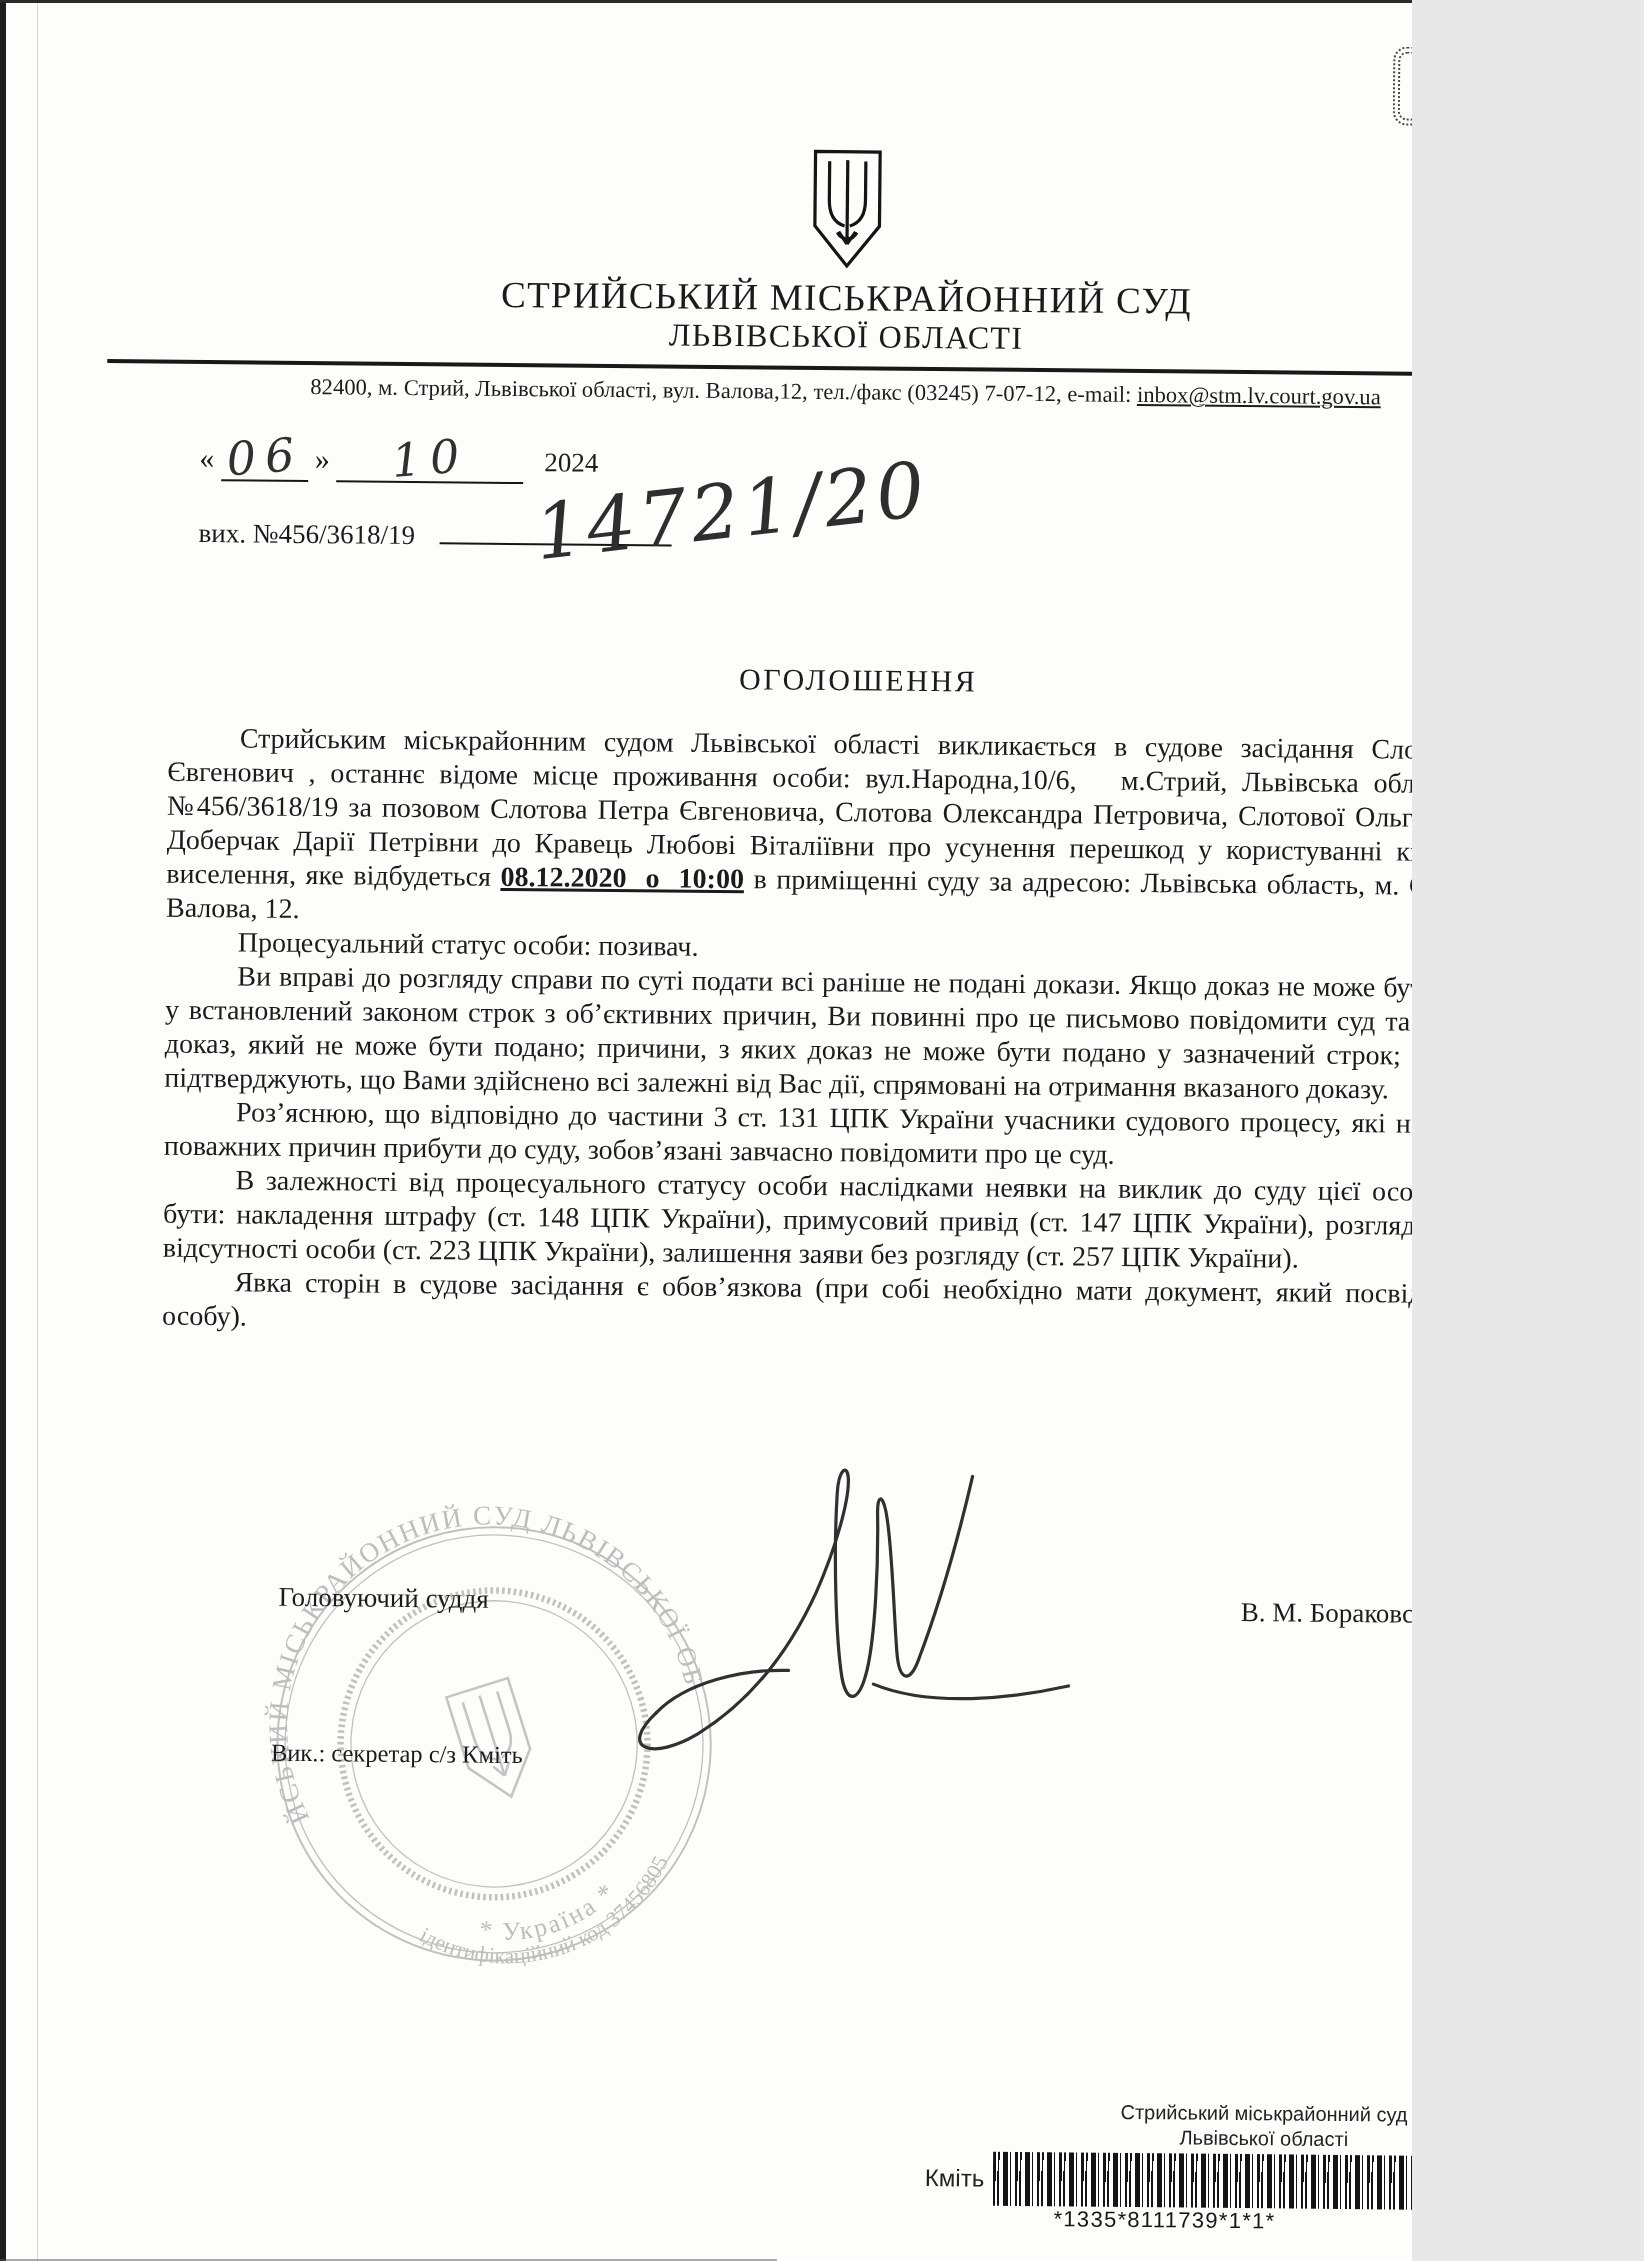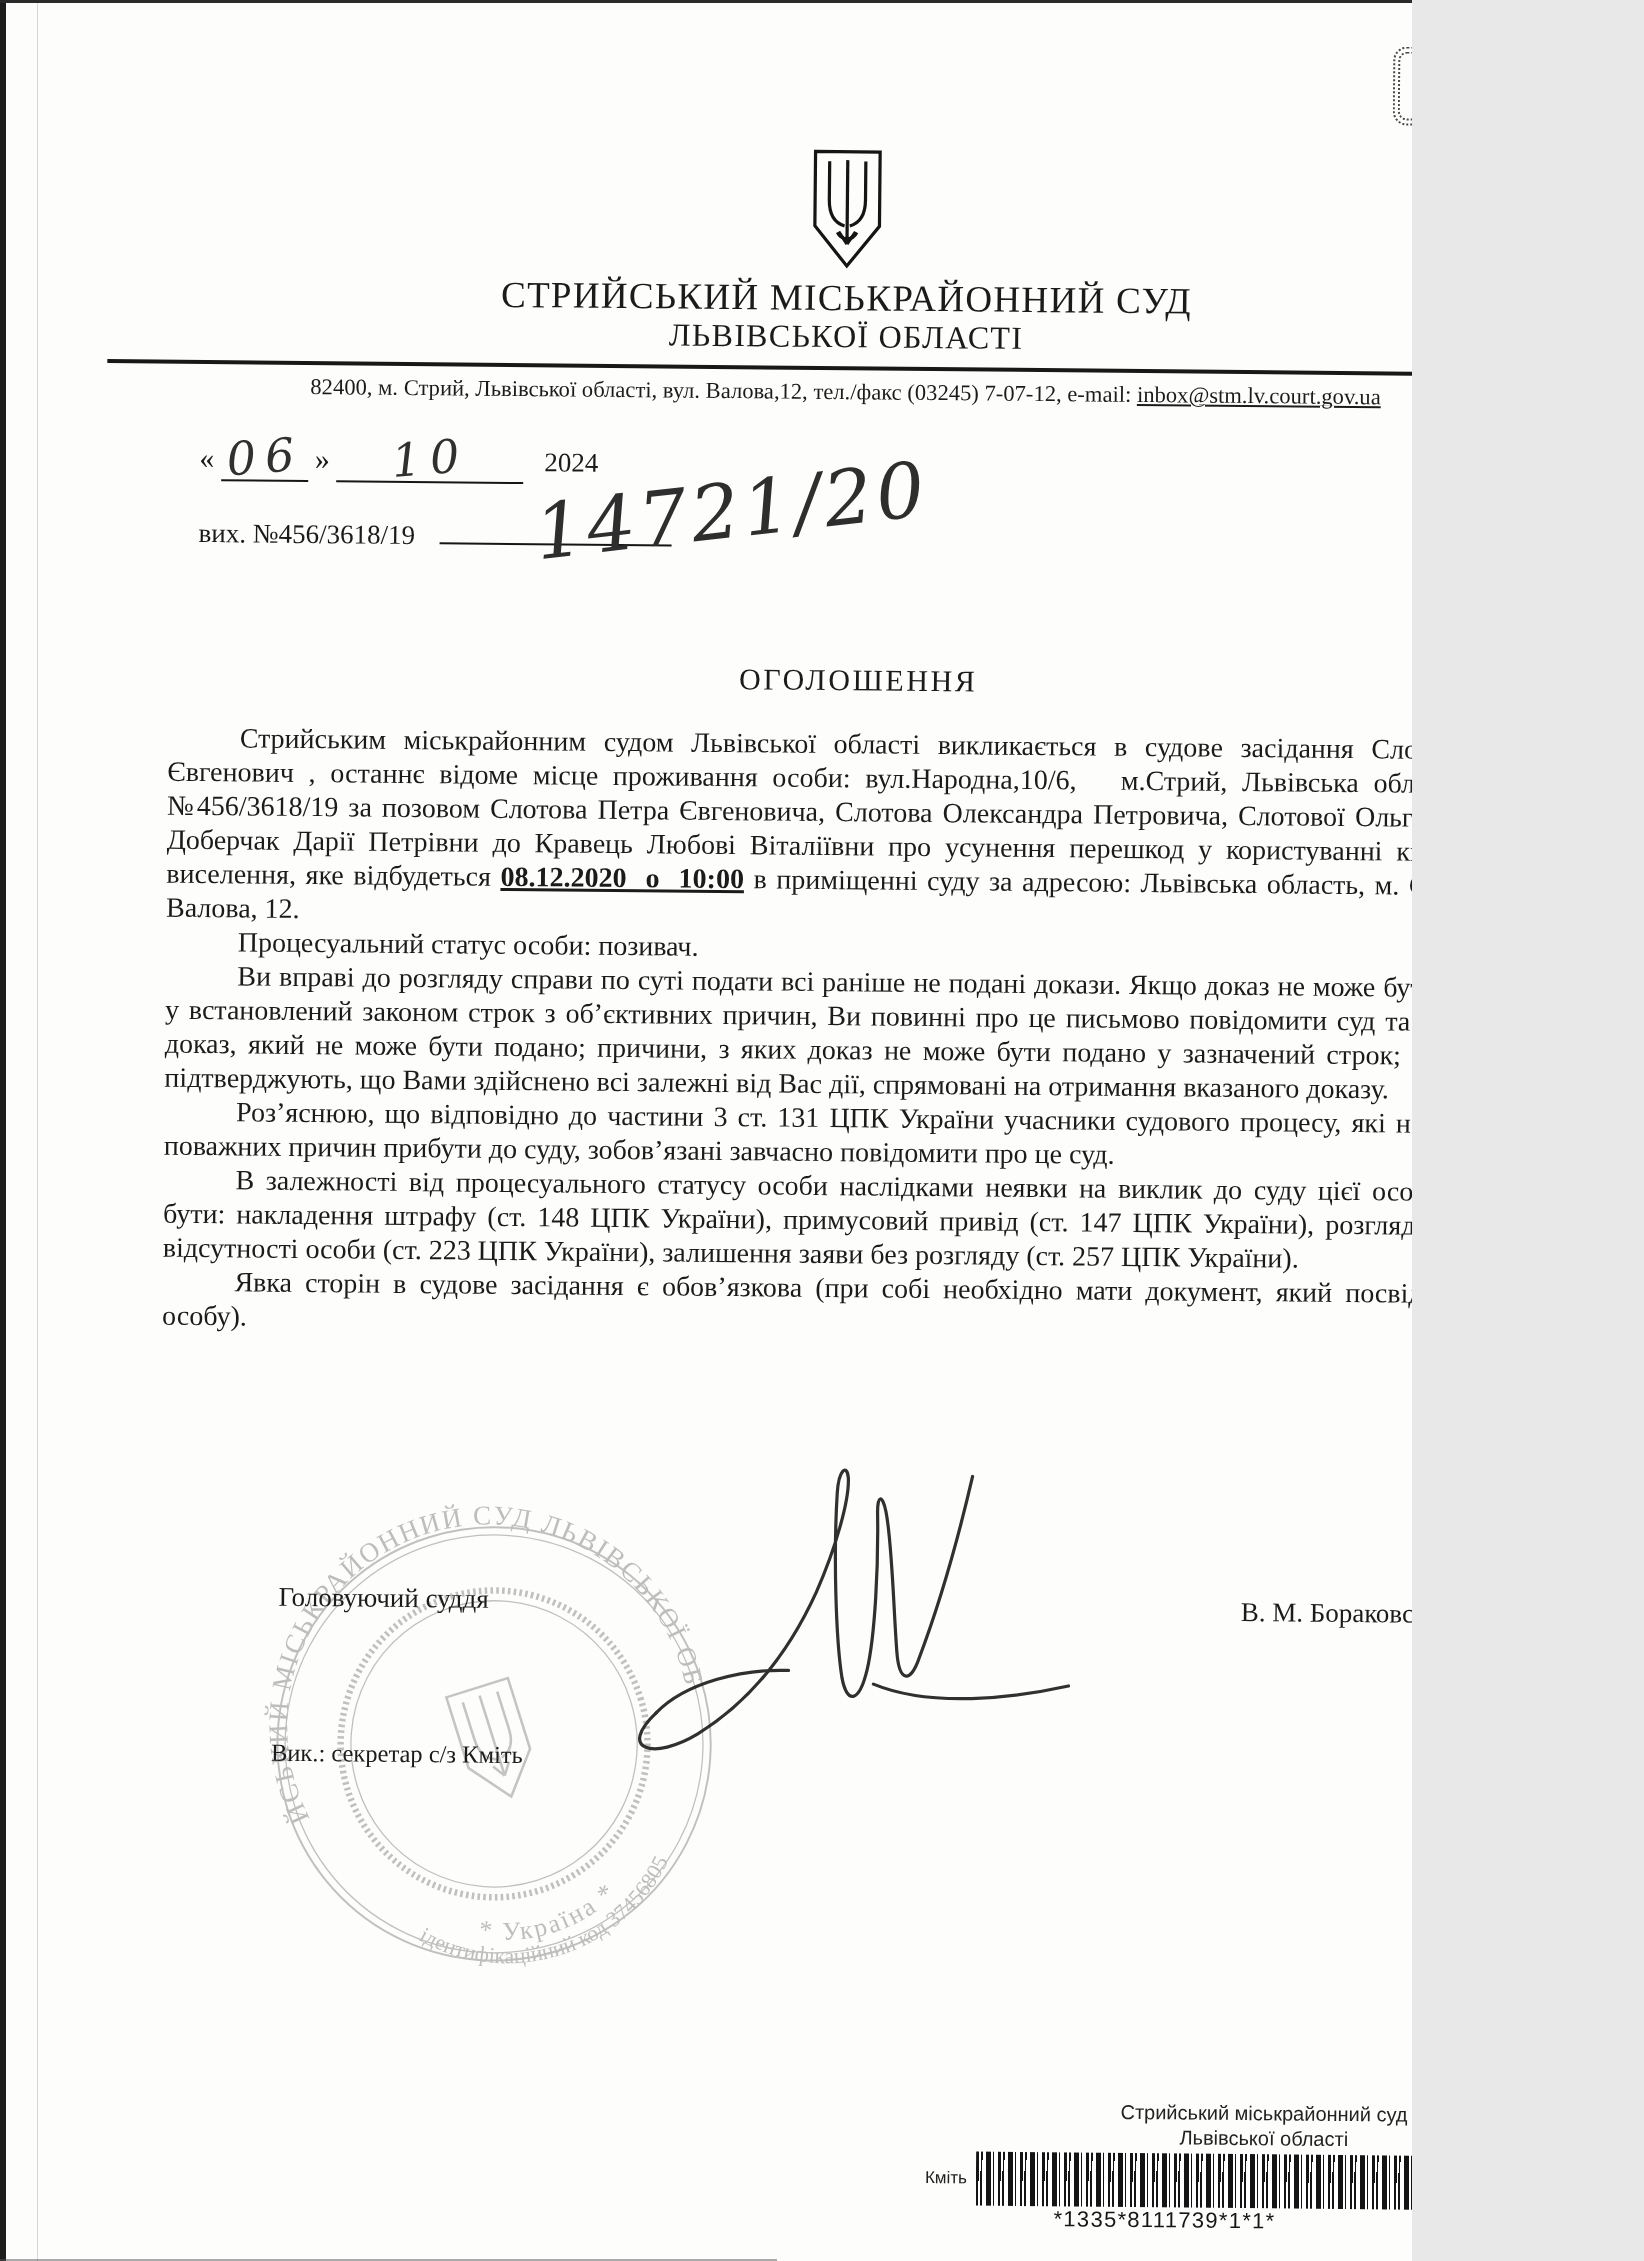--- a/index.html
+++ b/index.html
@@ -74,21 +74,21 @@
   .sig-row{position:absolute;left:164px;top:1587px;width:1309px;z-index:3;font-size:27px;}
   .judge-label{position:absolute;left:119px;top:0;}
   .judge-name{position:absolute;right:0;top:6.4px;}
   .executor{position:absolute;left:277px;top:1744px;font-size:24.5px;z-index:3;}
 
   
   .footer{position:absolute;left:935px;top:2097px;width:677px;z-index:3;
           font-family:"Liberation Sans","DejaVu Sans",sans-serif;color:#222;}
   .footer-court{text-align:center;font-size:20px;line-height:24.5px;}
   .barcode-row{margin-top:3.9px;display:flex;align-items:center;}
-  .barcode-label{font-size:17px;margin-right:9px;}
+  .barcode-label{font-size:24px;margin-right:9px;}
   .barcode{width:496px;height:54px;
     background:repeating-linear-gradient(90deg,#141414 0 2.6px,#fff 2.6px 4.5px,#141414 4.5px 6.4px,#fff 6.4px 10.3px,#141414 10.3px 15px,#fff 15px 17px,#141414 17px 18px,#fff 18px 22px);}
   .barcode-num{margin-left:129px;font-size:22px;letter-spacing:1.3px;color:#161616;}
 </style>
 </head>
 <body>
 
 <div class="page">
 
   <div class="edge-left"></div>

